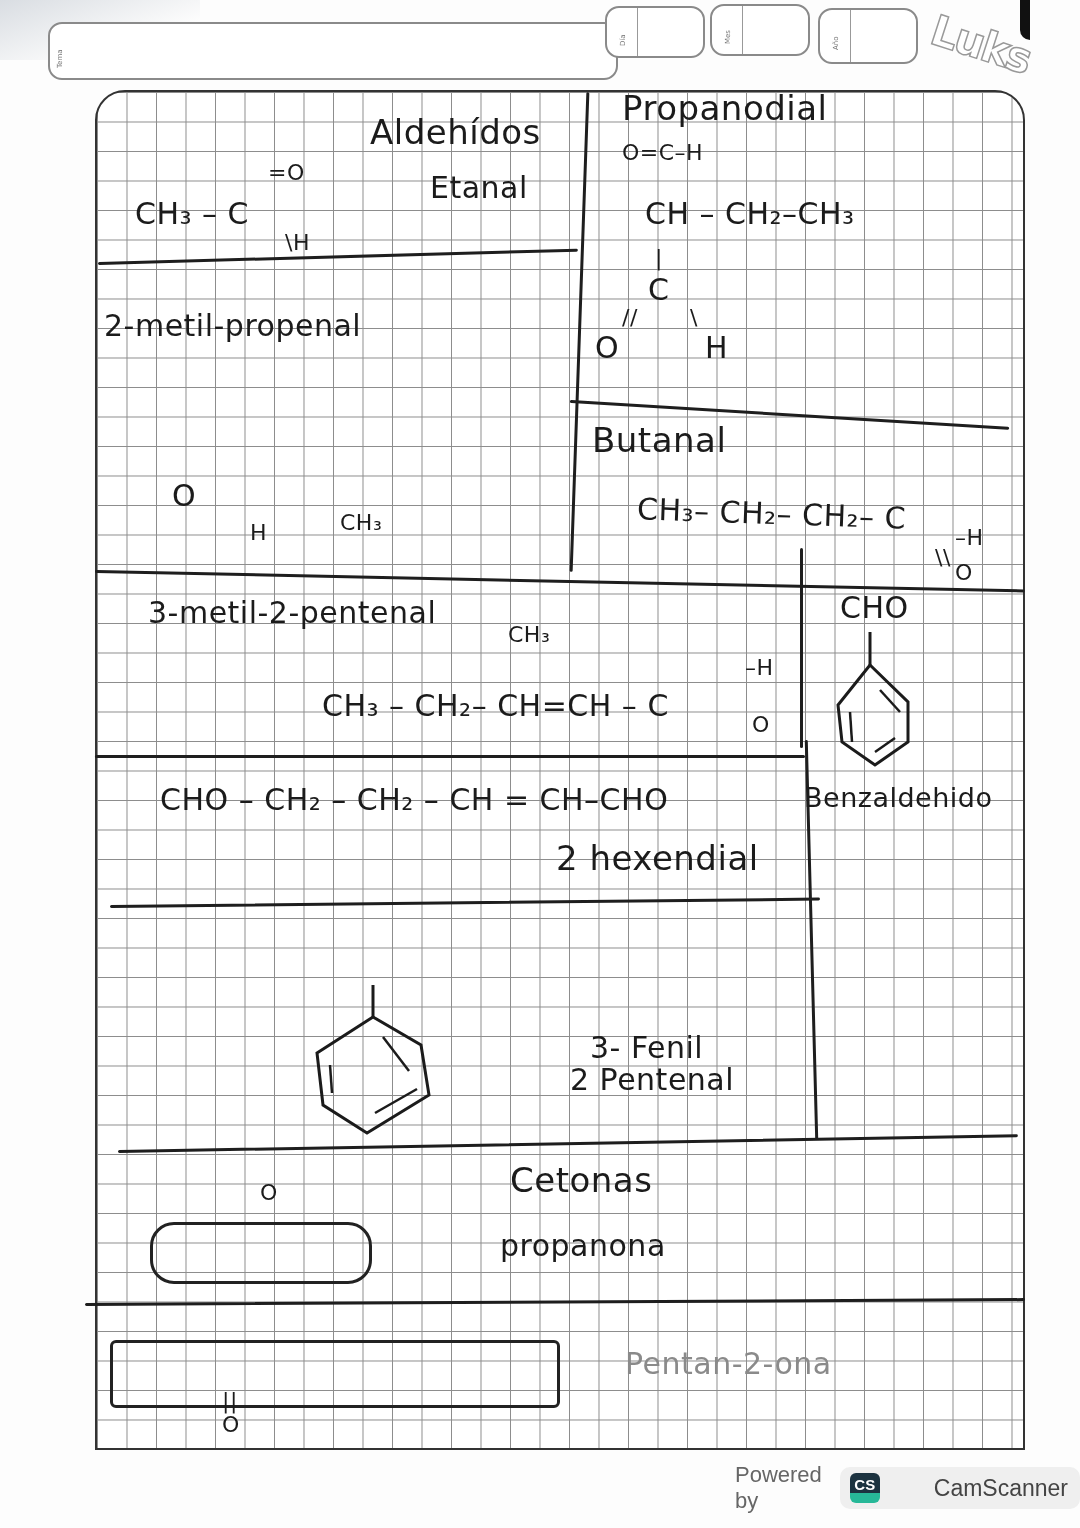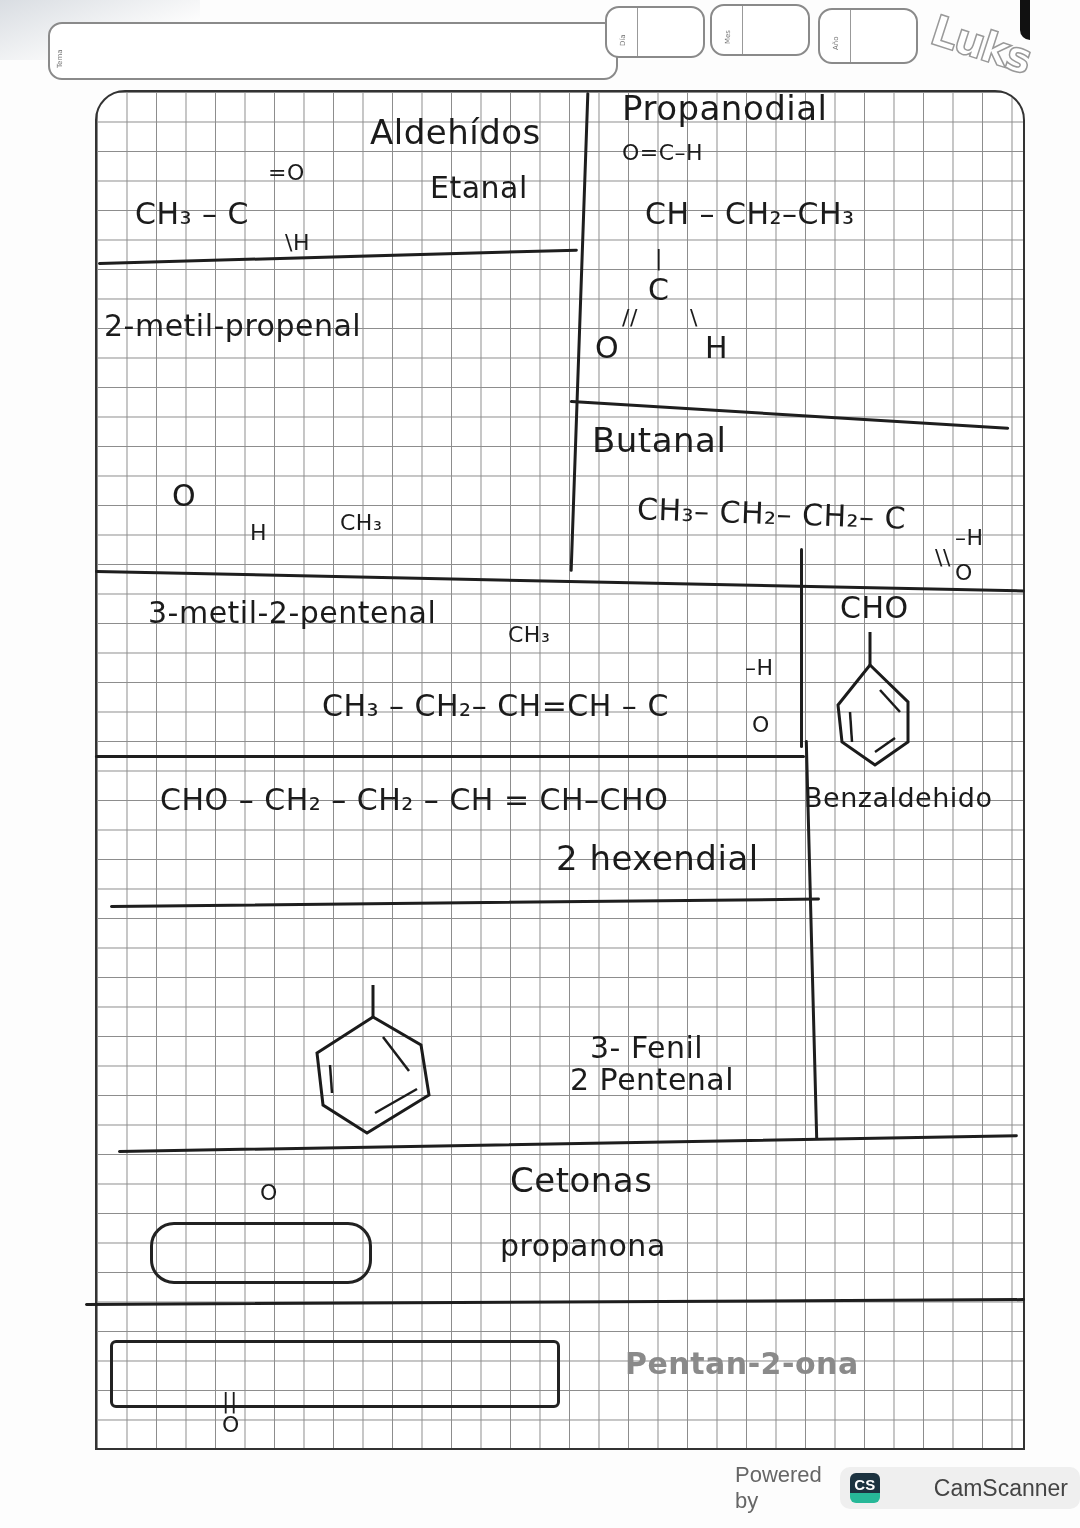--- a/index.html
+++ b/index.html
@@ -194,21 +194,21 @@
 
   <div class="hw title" style="left:510px; top:1160px;">Cetonas</div>
 
   <div class="hw small" style="left:260px; top:1180px;">O</div>
   <div class="boxed" style="left:150px; top:1222px; width:222px; height:62px; border-radius:24px;"></div>
   <div class="hw label" style="left:500px; top:1228px;">propanona</div>
 
   <div class="boxed" style="left:110px; top:1340px; width:450px; height:68px; border-radius:6px;"></div>
   <div class="hw small" style="left:222px; top:1388px;">||</div>
   <div class="hw small" style="left:222px; top:1412px;">O</div>
-  <div class="hw label faded" style="left:625px; top:1346px;font-weight:bold;">Pentan-2-ona</div>
+  <div class="hw label faded" style="left:625px; top:1346px;">Pentan-2-ona</div>
 
   <div class="footer">
     <span class="powered">Powered by</span>
     <div class="cs-badge">
       <div class="cs-logo">CS</div>
       <span class="cs-name">CamScanner</span>
     </div>
   </div>
 </div>
 

